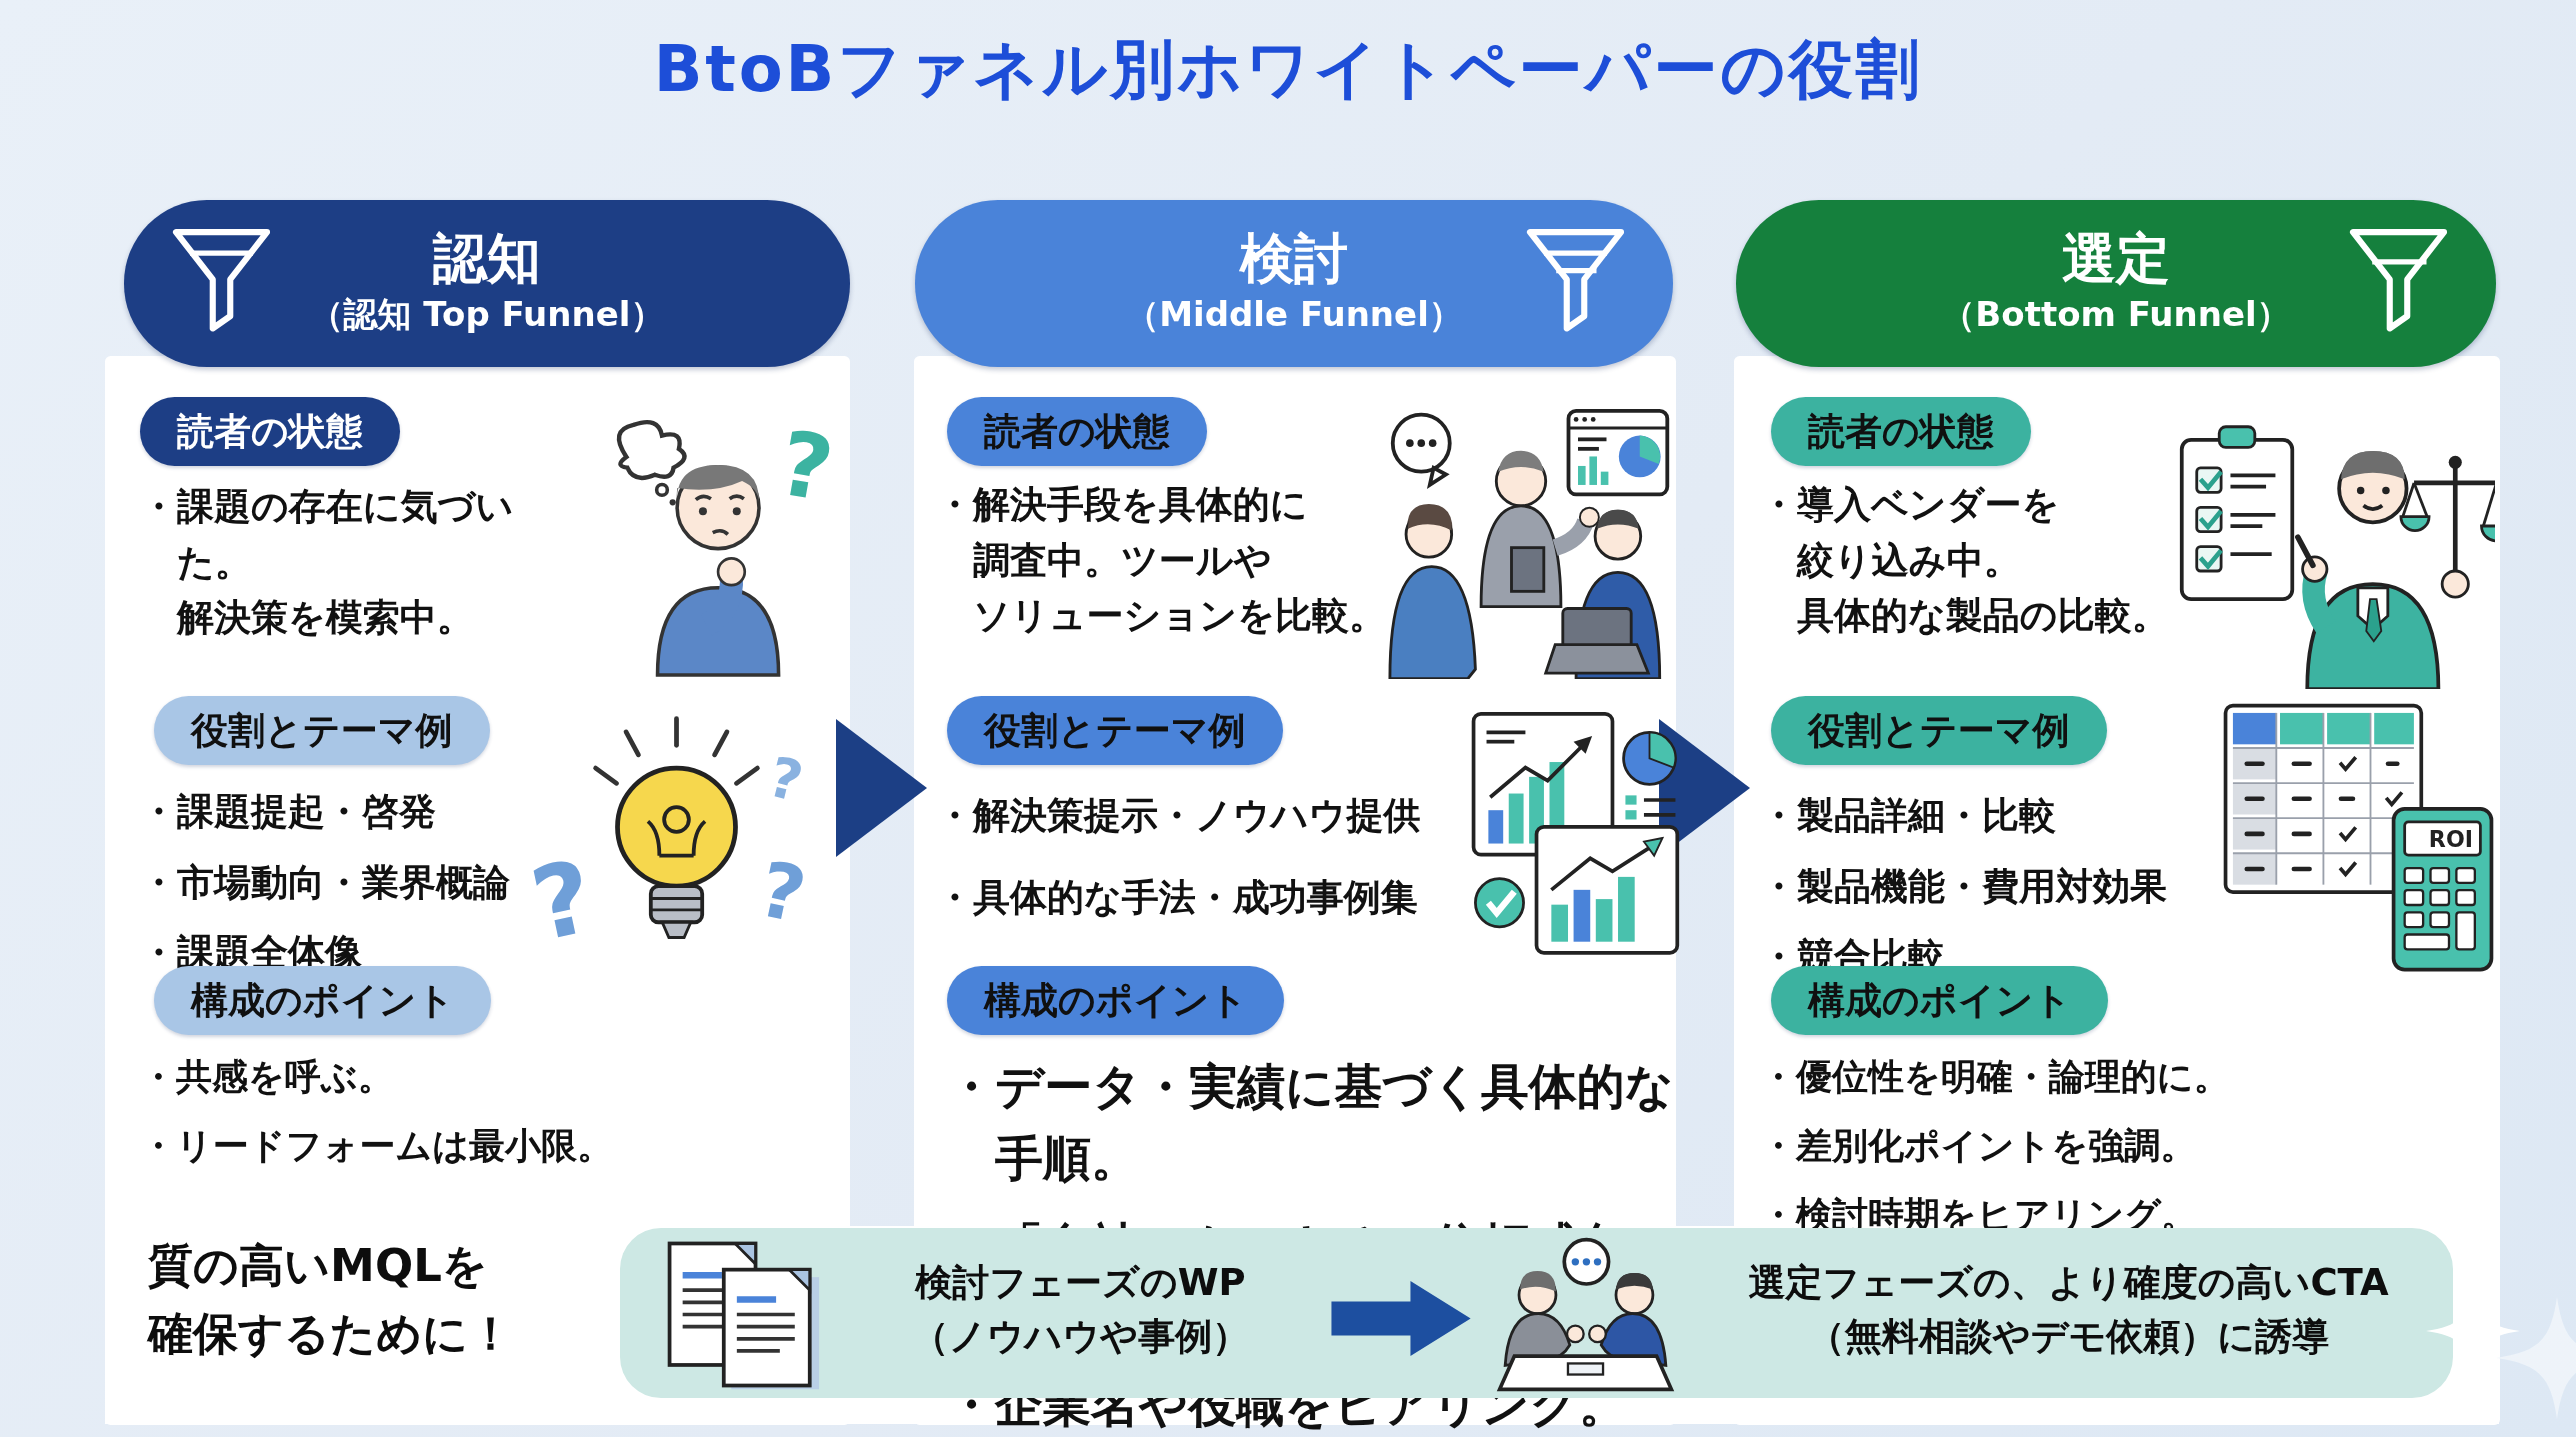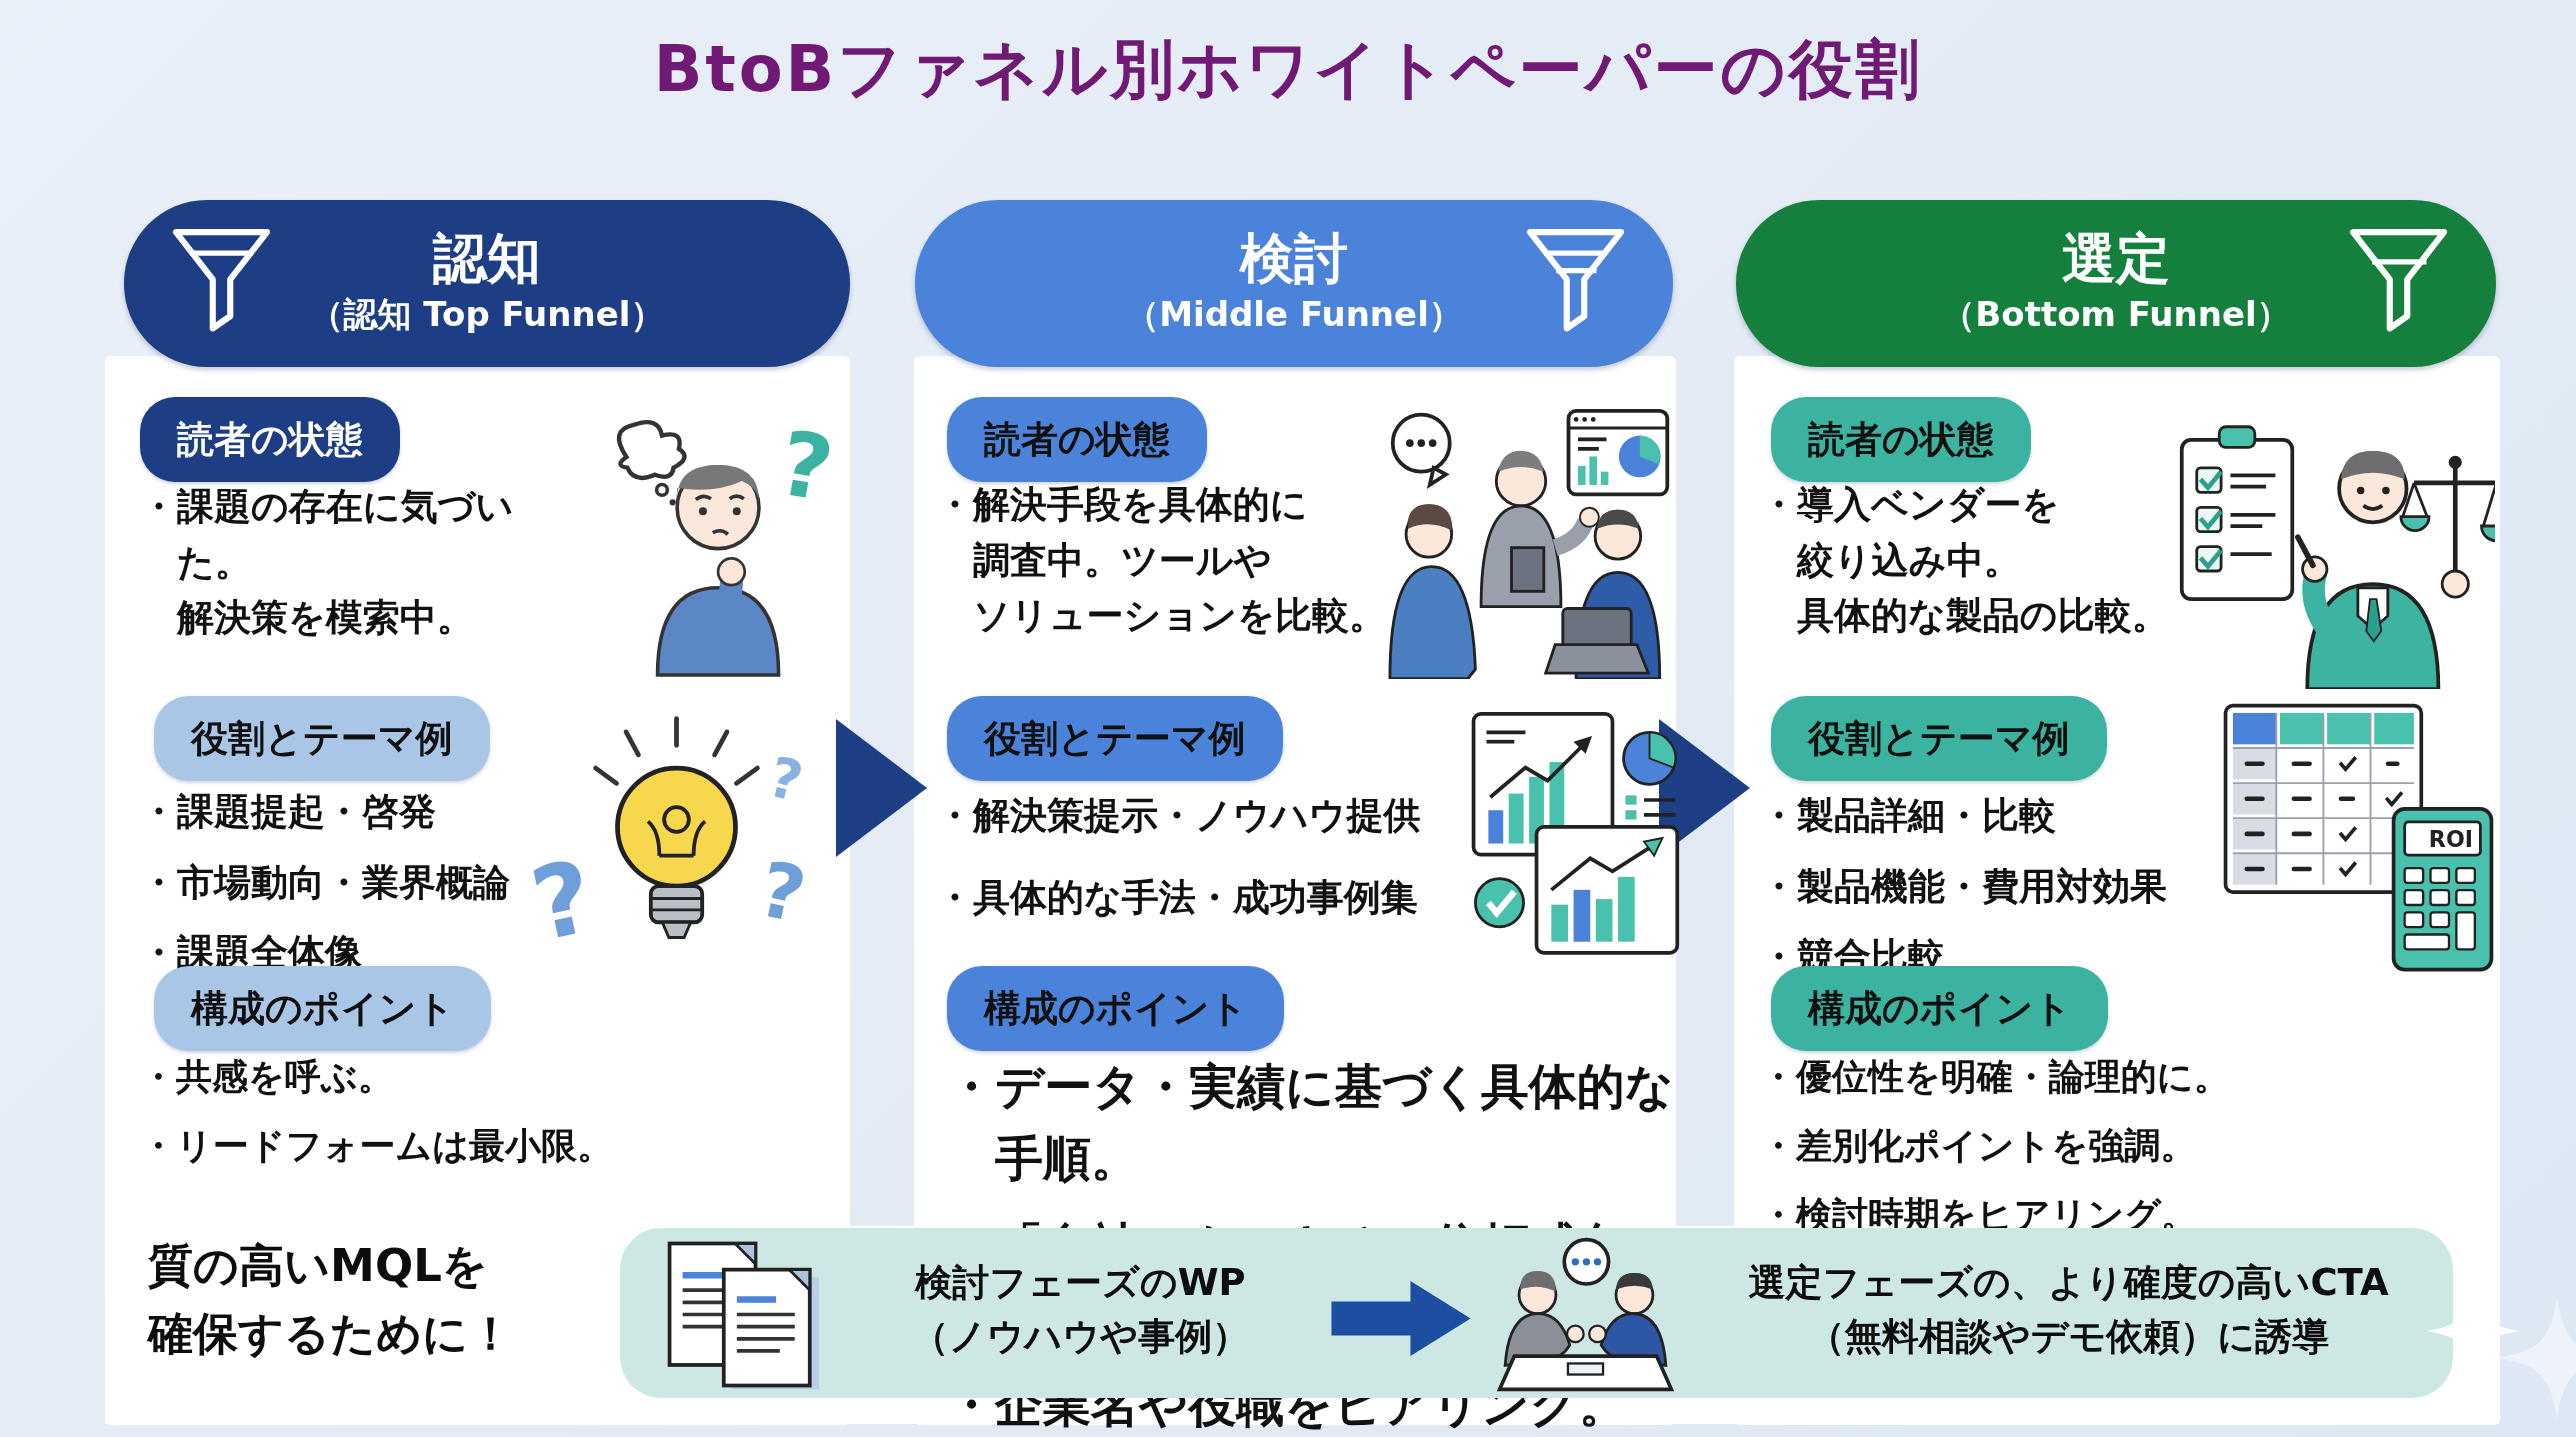--- a/index.html
+++ b/index.html
@@ -4,35 +4,35 @@
 <style>
   html,body{margin:0;padding:0;}
   body{
     width:2576px;height:1438px;position:relative;overflow:hidden;
     background:linear-gradient(135deg,#e9f0f8 0%,#e3ebf5 55%,#dde8f4 100%);
     font-family:"DejaVu Sans","Liberation Sans",sans-serif;color:#111;
   }
   .abs{position:absolute;}
   .title{
     left:0;top:26px;width:100%;text-align:center;
-    font-size:64px;font-weight:900;letter-spacing:2.8px;color:#701a75;
+    font-size:64px;font-weight:900;letter-spacing:2.8px;color:#1d4ed8;
   }
   .panel{background:#ffffff;border-radius:5.6px;top:356px;height:1069px;}
   .header-pill{
     top:200px;height:167px;border-radius:83px;
     display:flex;flex-direction:column;align-items:center;justify-content:center;
     color:#fff;box-shadow:0 2.8px 5.6px rgba(20,40,90,.25);
   }
   .h-main{font-size:54px;font-weight:900;line-height:1.1;}
   .h-sub{font-size:34px;font-weight:700;margin-top:3.7px;}
   .funnel{position:absolute;top:24px;width:105px;height:116px;}
   .funnel.left{left:45px;} .funnel.right{right:45px;}
   .pill{
     height:69px;border-radius:35px;display:flex;align-items:center;
-    padding:8px 37px;font-size:37px;font-weight:900;white-space:nowrap;
+    padding:0 37px;font-size:37px;font-weight:900;white-space:nowrap;
     box-shadow:0 1.9px 3.7px rgba(20,40,90,.2);
   }
   .pill.navy{background:#1d3e85;color:#fff;}
   .pill.lightblue{background:#a9c6e6;color:#101010;}
   .pill.blue{background:#4a83d9;color:#101010;}
   .pill.teal{background:#3cb2a0;color:#101010;}
   ul.bullets{list-style:none;margin:0;padding:0;font-weight:900;}
   ul.bullets li{
     white-space:pre-line;padding-left:1em;text-indent:-1em;
     line-height:1.5;margin-bottom:15px;

